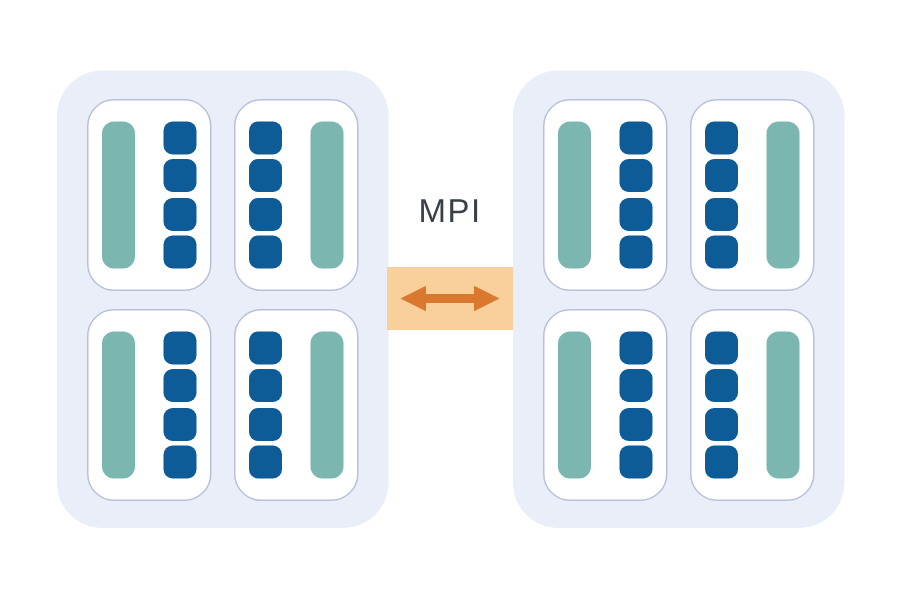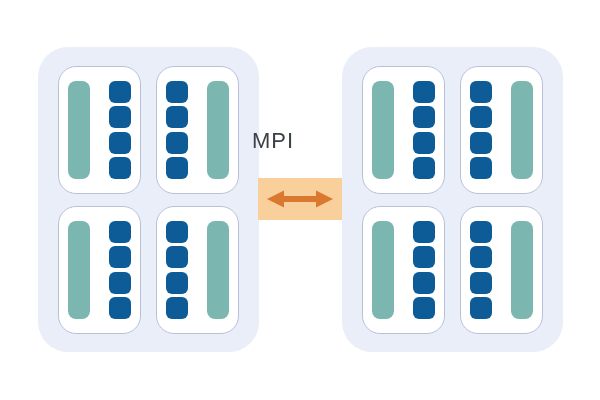--- a/index.html
+++ b/index.html
@@ -64,20 +64,21 @@
     width: 22px;
     height: 22px;
     border-radius: 6px;
     background: var(--core-blue);
   }
   .mpi-label {
     position: absolute;
     left: 252px;
     top: 128px;
     width: 96px;
+    text-align: center;
     font-size: 22px;
     letter-spacing: 1px;
     color: var(--label-color);
   }
   .mpi-box {
     position: absolute;
     left: 258px;
     top: 178px;
     width: 84px;
     height: 42px;

